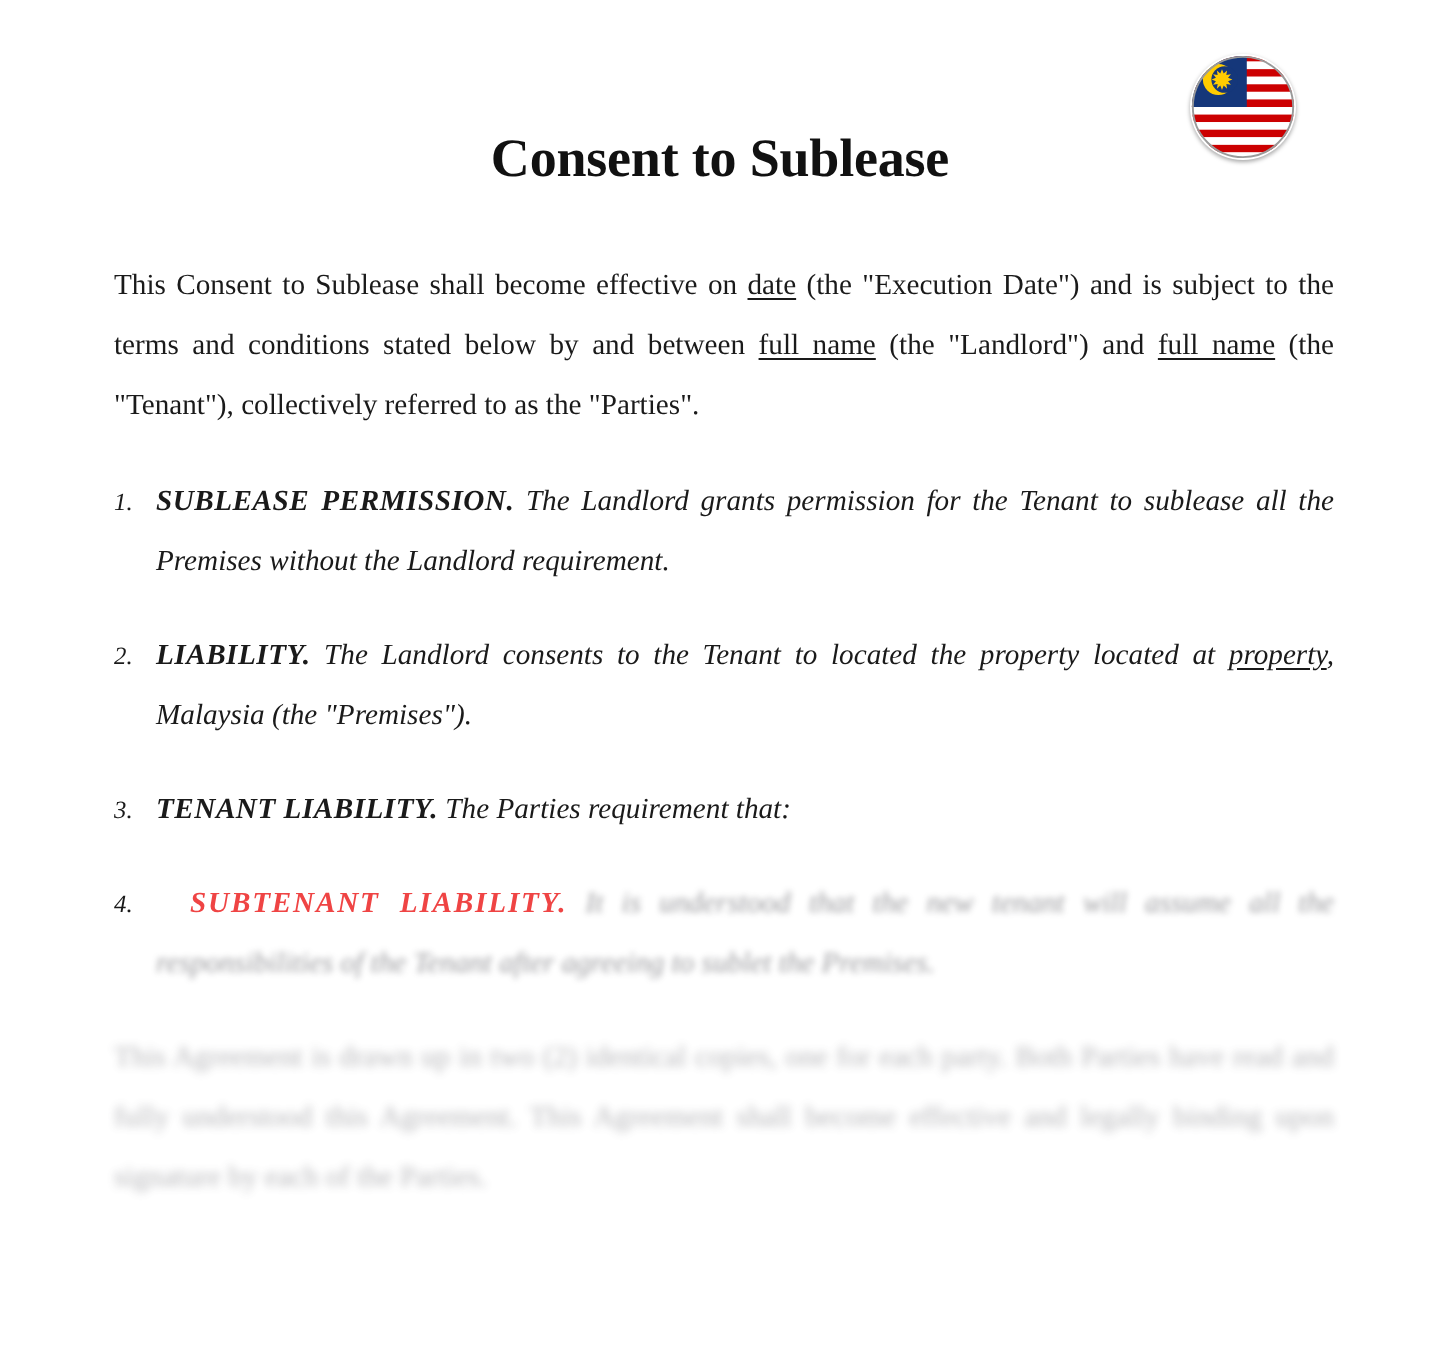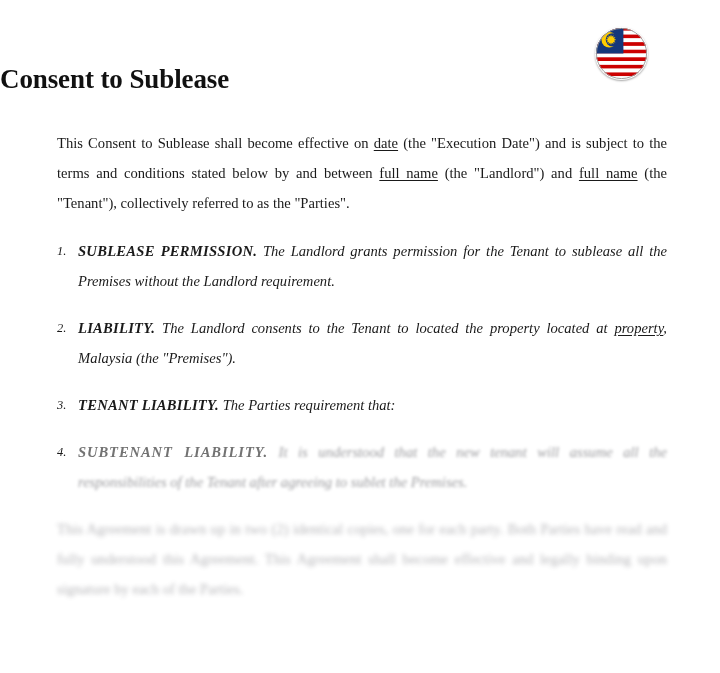--- a/index.html
+++ b/index.html
@@ -28,20 +28,21 @@
   #doc-header {
     position: relative;
     height: 104px;
   }
 
   #doc-title {
     position: absolute;
     left: 0;
     right: 0;
     top: 46px;
+    text-align: center;
     font-size: 27px;
     font-weight: bold;
     letter-spacing: -0.1px;
     color: #111111;
     font-family: "Liberation Serif", "DejaVu Serif", serif;
   }
 
   #country-flag-badge {
     position: absolute;
     left: 595px;
@@ -138,21 +139,22 @@
     color: #4a4a50;
   }
   .faded-2 {
     filter: blur(2.1px);
     opacity: 0.42;
     color: #55555c;
   }
   .sharp-heading {
     filter: none;
     opacity: 1;
-    color: #737373;
+    color: #ef4444;
+    margin-left: 17px;
   }
 </style>
 </head>
 <body>
 
 <div id="document-page">
 
   <div id="doc-header">
 
     <h1 id="doc-title">Consent to Sublease</h1>

